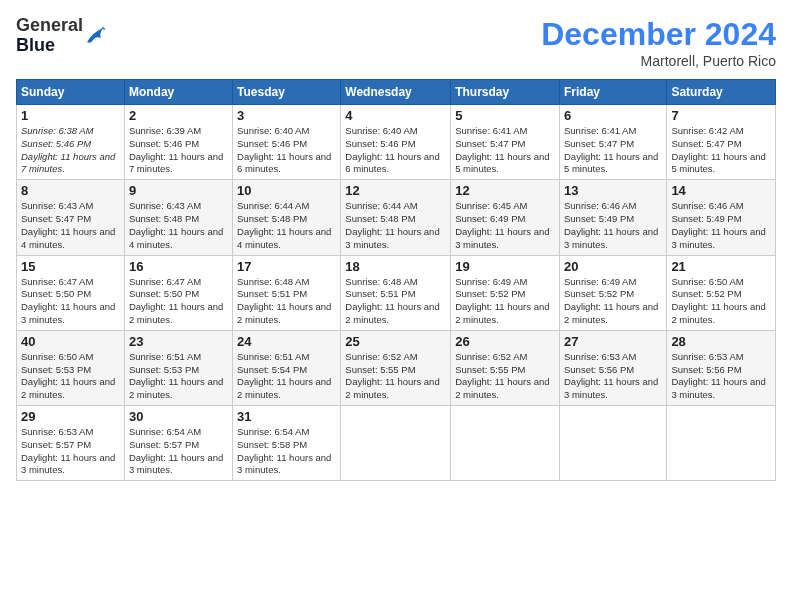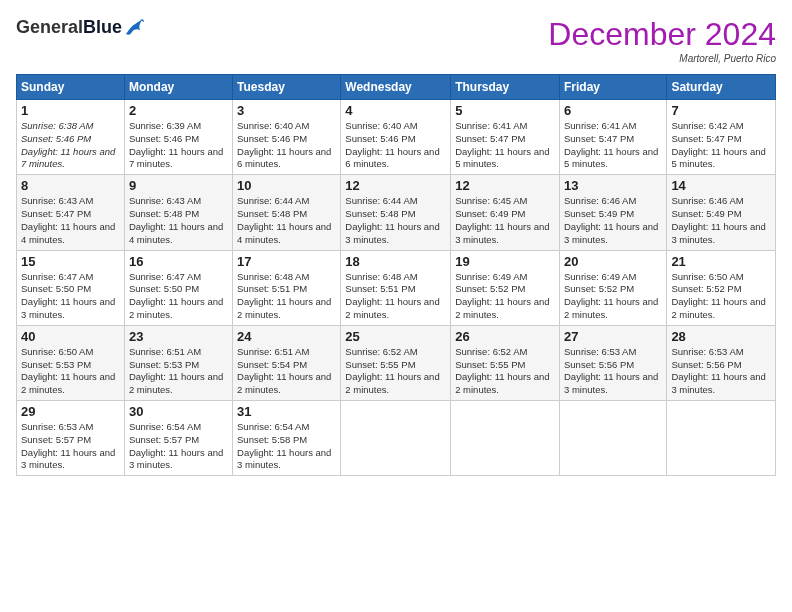--- a/index.html
+++ b/index.html
@@ -21,44 +21,43 @@
       justify-content: space-between;
       align-items: flex-start;
       margin-bottom: 10px;
     }
     .logo {
       display: flex;
       align-items: center;
     }
     .logo-text {
       display: flex;
-      flex-direction: row;
+      flex-direction: column;
       font-size: 18px;
       font-weight: bold;
       line-height: 1.1;
     }
     .logo-general { color: #333; }
     .logo-blue { color: #0f172a; }
     .logo-bird {
       width: 20px;
       height: 24px;
       margin-left: 2px;
     }
     .title-block {
       text-align: right;
     }
     .month-title {
       font-size: 32px;
-      font-weight: normal;
-      color: #a21caf;
+      font-weight: bold;
+      color: #3b82f6;
     }
     .subtitle {
-      font-size: 10px;
+      font-size: 14px;
       color: #444;
-      font-style: italic;
     }
     .calendar {
       width: 100%;
       border-collapse: collapse;
       font-size: 10px;
     }
     .calendar th {
       background: #2a6db5;
       color: #fff;
       padding: 5px 4px;

